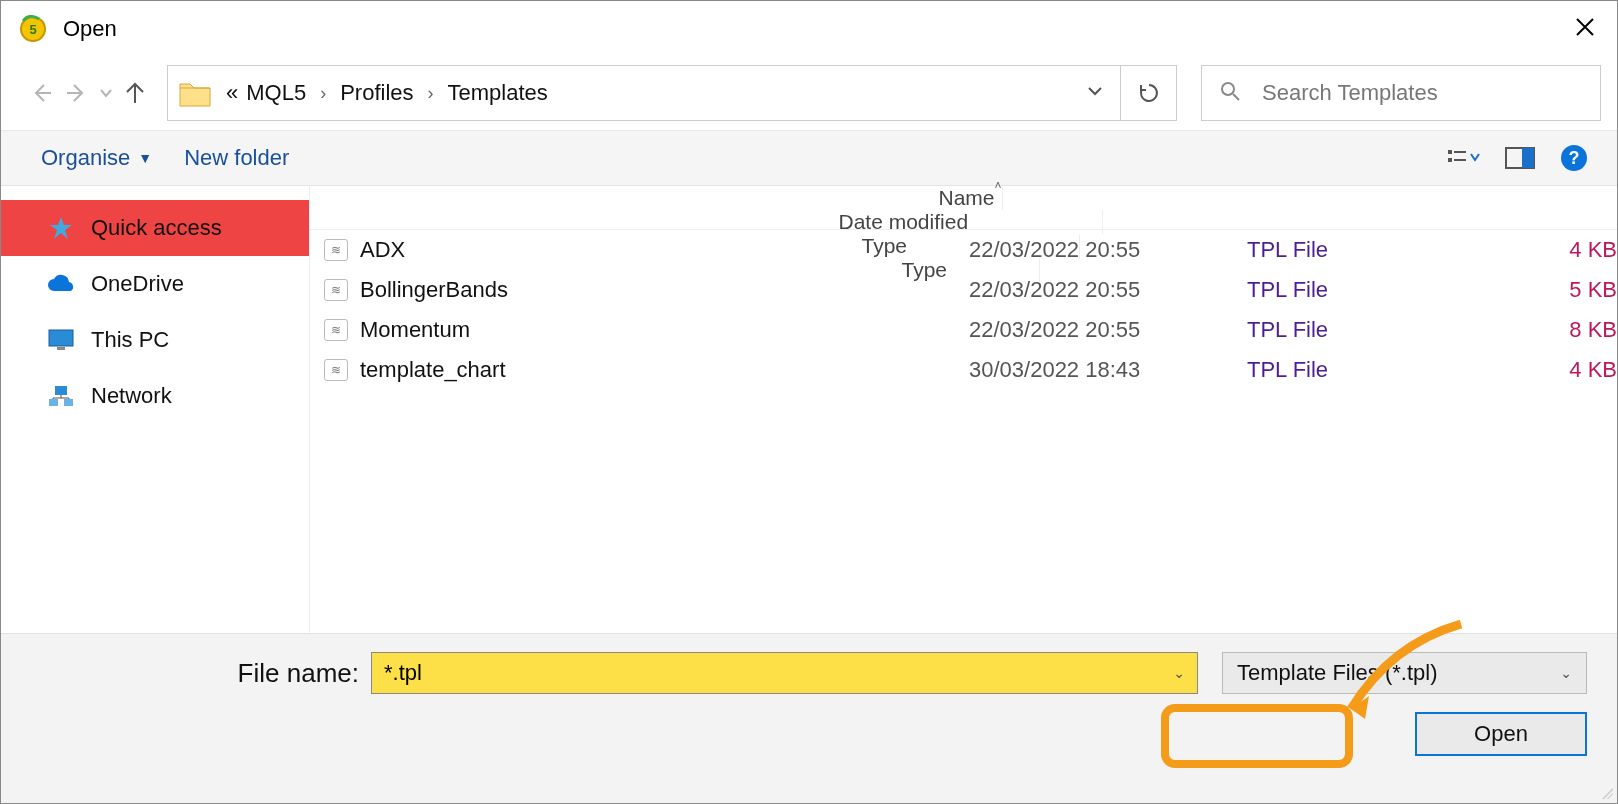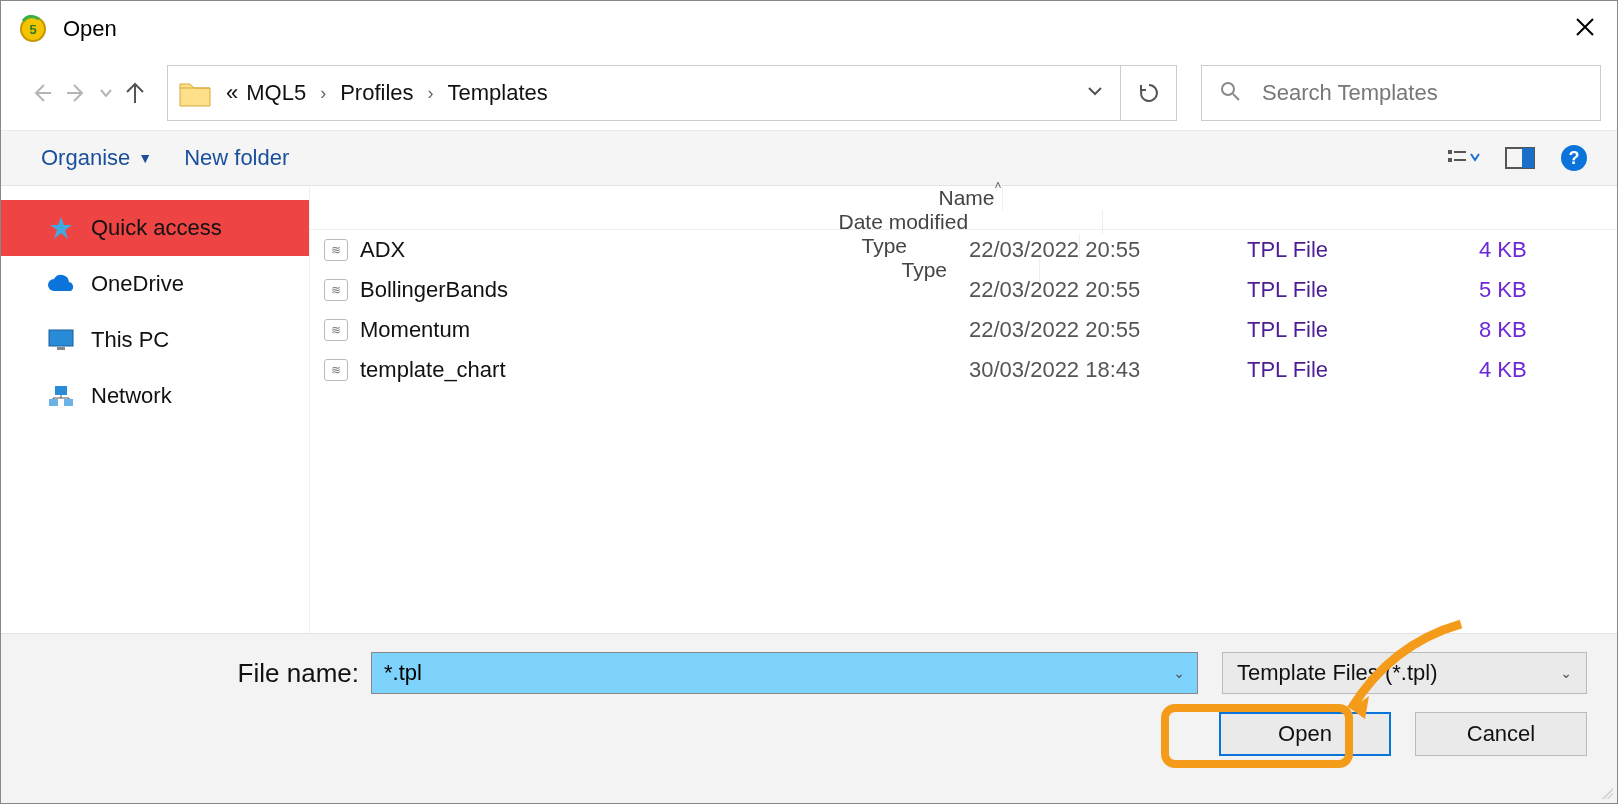--- a/index.html
+++ b/index.html
@@ -48,28 +48,28 @@
   .col-name { flex:1; }
   .col-date { width:278px; }
   .col-type { width:232px; }
   .col-size { width:152px; justify-content:flex-start; }
   .fhead .sortind { font-size:12px; color:#666; position:relative; top:-12px; }
   .frow { height:40px; display:flex; align-items:center; font-size:22px; color:#111; }
   .frow .cell { padding-left:14px; }
   .frow .c-name { flex:1; display:flex; align-items:center; }
   .frow .c-date { width:278px; color:#555; }
   .frow .c-type { width:232px; color:#4c1d95; }
-  .frow .c-size { width:152px; color:#6d28d9; }
+  .frow .c-size { width:152px; color:#be185d; text-align:right; }
   .frow .ficon { width:24px; height:22px; border:1px solid #bbb; border-radius:3px; margin-right:12px; display:flex; align-items:center; justify-content:center; font-size:12px; color:#777; background:#fff; }
 
   
   .bottom { height:170px; background:#f3f3f3; border-top:1px solid #e2e2e2; padding:18px 30px 0 30px; position:relative; }
   .fnrow { display:flex; align-items:center; }
   .fnlabel { width:340px; text-align:right; font-size:26px; color:#111; padding-right:12px; }
-  .fninput { flex:1; height:42px; border:1px solid #888; background:#7dd3fc; font-size:22px; padding:0 12px; display:flex; align-items:center; justify-content:space-between; }
+  .fninput { flex:1; height:42px; border:1px solid #888; background:#fde047; font-size:22px; padding:0 12px; display:flex; align-items:center; justify-content:space-between; }
   .fninput .dd { font-size:14px; color:#555; }
   .typeselect { width:365px; height:42px; border:1px solid #bbb; background:#eaeaea; margin-left:24px; display:flex; align-items:center; justify-content:space-between; padding:0 14px; font-size:22px; color:#111; }
   .typeselect .dd { font-size:14px; color:#555; }
   .btnrow { display:flex; justify-content:flex-end; margin-top:18px; gap:24px; }
   .dlgbtn { width:172px; height:44px; border:1px solid #bbb; background:#eaeaea; font-size:22px; color:#111; display:flex; align-items:center; justify-content:center; }
   .dlgbtn.primary { background:#eaeaea; border:2px solid #0a74da; }
 
   
   .highlight { position:absolute; border:8px solid #f59b1a; border-radius:14px; pointer-events:none; }
   .arrow { position:absolute; pointer-events:none; }
@@ -284,21 +284,20 @@
       <span>*.tpl</span>
       <span class="dd">⌄</span>
     </div>
     <div class="typeselect">
       <span>Template Files (*.tpl)</span>
       <span class="dd">⌄</span>
     </div>
   </div>
   <div class="btnrow">
     <div class="dlgbtn primary">Open</div>
-    <div class="dlgbtn">Cancel</div>
   </div>
 
   <div class="highlight" style="left:1160px; top:70px; width:192px; height:64px;"></div>
 
   <svg class="arrow" style="left:1320px; top:-20px; width:160px; height:120px;" viewBox="0 0 160 120">
     <path d="M140 10 Q70 30 30 95" stroke="#f59b1a" stroke-width="9" fill="none"></path>
     <path d="M30 95 L48 82 L44 105 Z" fill="#f59b1a"></path>
   </svg>
   <div class="grip"></div>
 </div>

